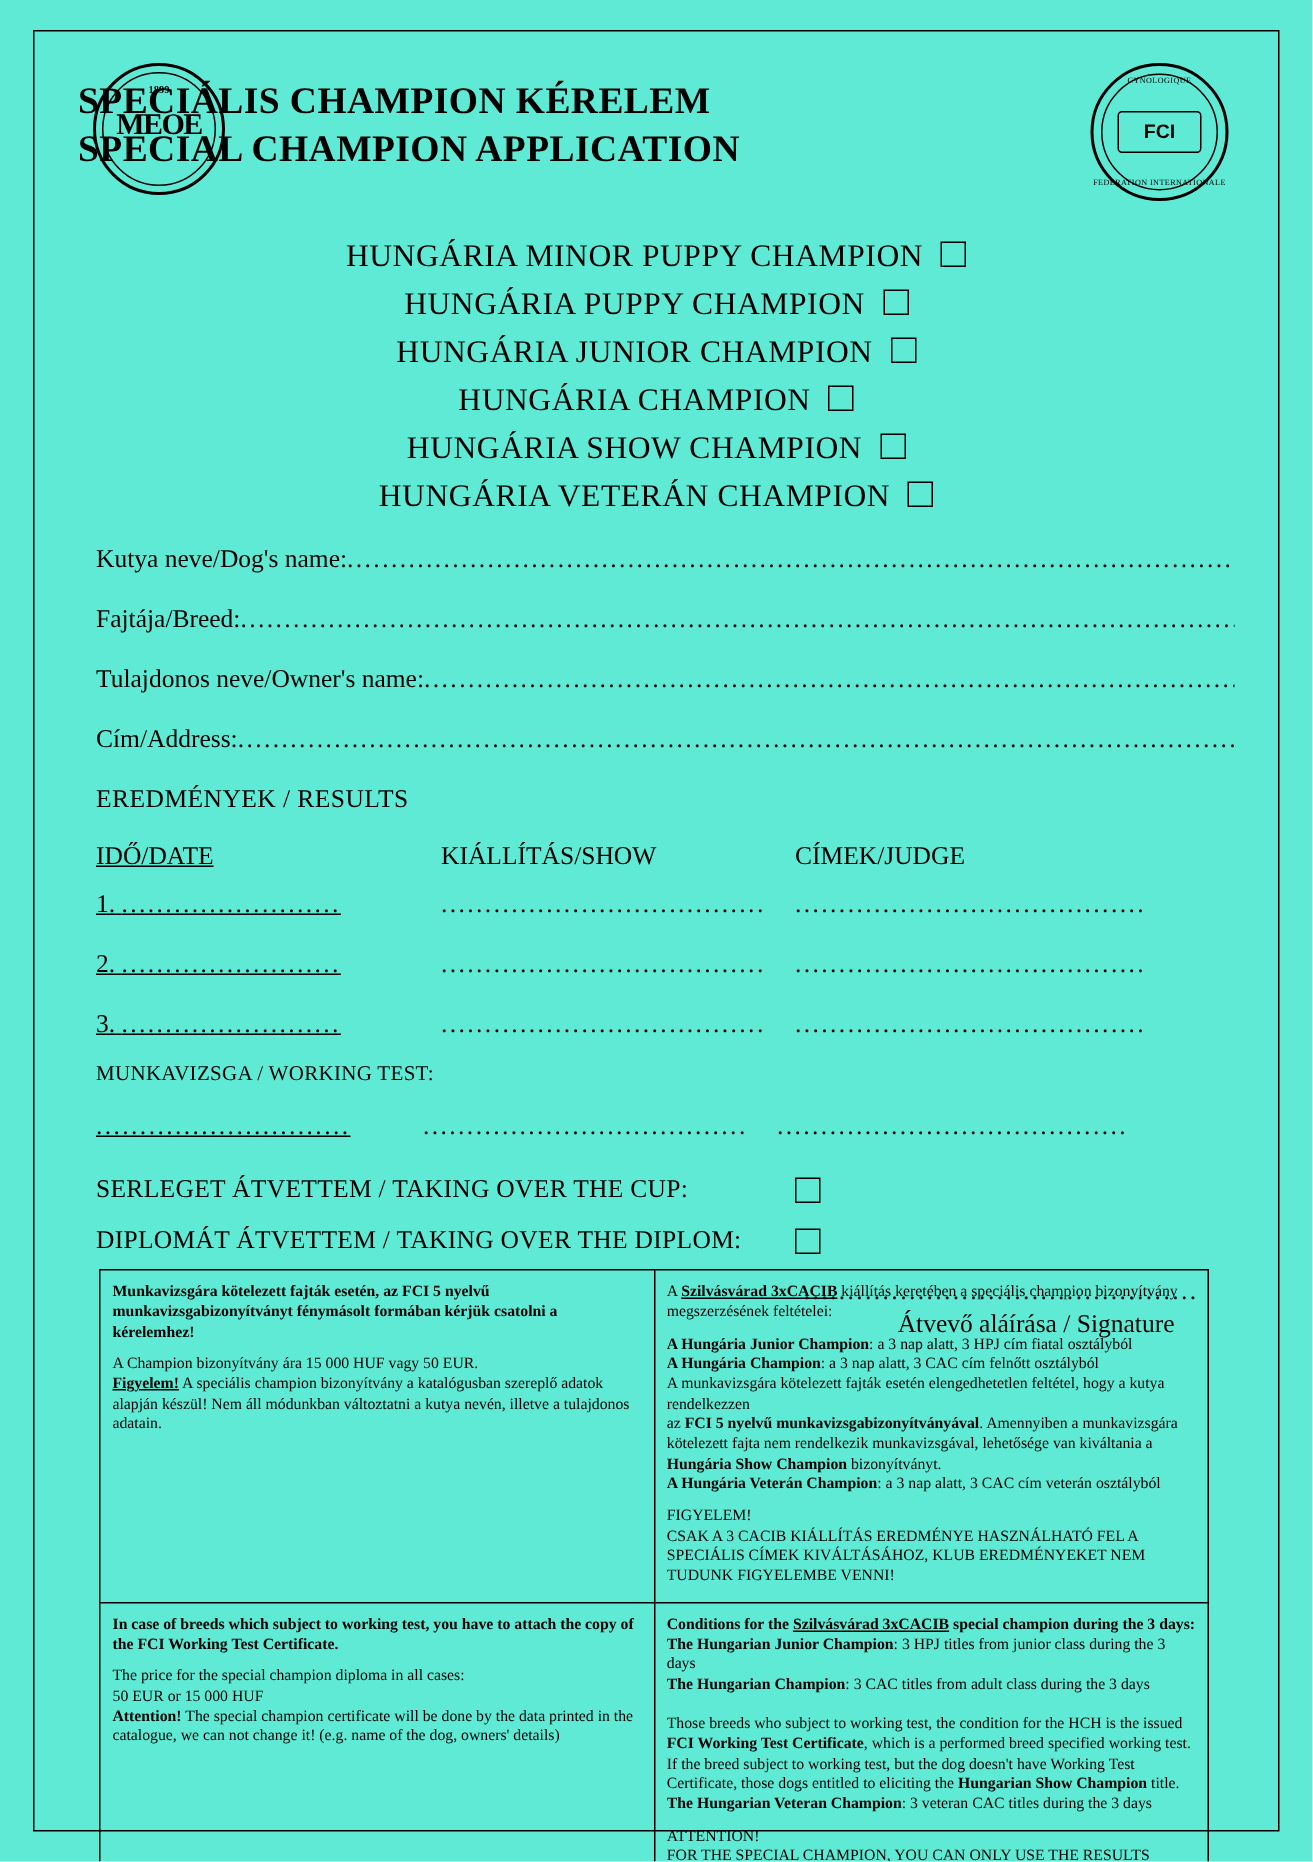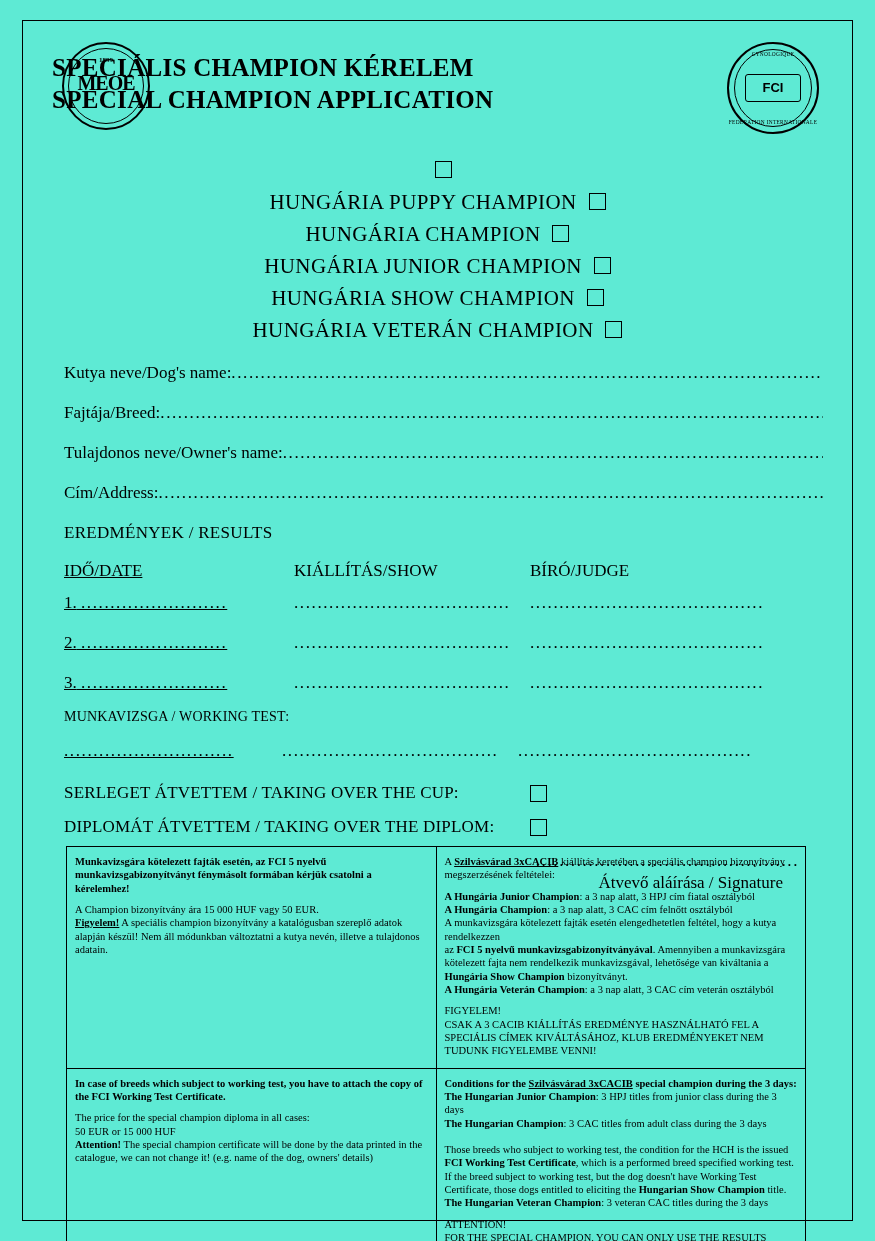--- a/index.html
+++ b/index.html
@@ -303,30 +303,30 @@
       </div>
 
       <div class="title-block">
         <div class="title-line">SPECIÁLIS CHAMPION KÉRELEM</div>
         <div class="title-line">SPECIAL CHAMPION APPLICATION</div>
       </div>
     </div>
 
     <div class="champ-list">
       <div class="champ-row">
-        <span class="chkbox"></span>
+        <span class="lbl">HUNGÁRIA MINOR PUPPY CHAMPION</span><span class="chkbox"></span>
       </div>
       <div class="champ-row">
         <span class="lbl">HUNGÁRIA PUPPY CHAMPION</span><span class="chkbox"></span>
       </div>
       <div class="champ-row">
+        <span class="lbl">HUNGÁRIA JUNIOR CHAMPION</span><span class="chkbox"></span>
+      </div>
+      <div class="champ-row">
         <span class="lbl">HUNGÁRIA CHAMPION</span><span class="chkbox"></span>
-      </div>
-      <div class="champ-row">
-        <span class="lbl">HUNGÁRIA JUNIOR CHAMPION</span><span class="chkbox"></span>
       </div>
       <div class="champ-row">
         <span class="lbl">HUNGÁRIA SHOW CHAMPION</span><span class="chkbox"></span>
       </div>
       <div class="champ-row">
         <span class="lbl">HUNGÁRIA VETERÁN CHAMPION</span><span class="chkbox"></span>
       </div>
     </div>
 
     <div class="fields">
@@ -343,21 +343,21 @@
         <span>Cím/Address:</span><span class="dots">.....................................................................................................................................</span>
       </div>
     </div>
 
     <div class="section-title">EREDMÉNYEK / RESULTS</div>
 
     <div class="results">
       <div class="res-head">
         <span class="col-a">IDŐ/DATE</span>
         <span class="col-b">KIÁLLÍTÁS/SHOW</span>
-        <span class="col-c">BÍRÓ/JUDGE</span>
+        <span class="col-c">CÍMEK/JUDGE</span>
       </div>
 
       <div class="res-row">
         <span class="col-a"><span>1.</span> <span class="dots">.........................</span></span>
         <span class="col-b dots">.....................................</span>
         <span class="col-c dots">........................................</span>
       </div>
       <div class="res-row">
         <span class="col-a"><span>2.</span> <span class="dots">.........................</span></span>
         <span class="col-b dots">.....................................</span>

